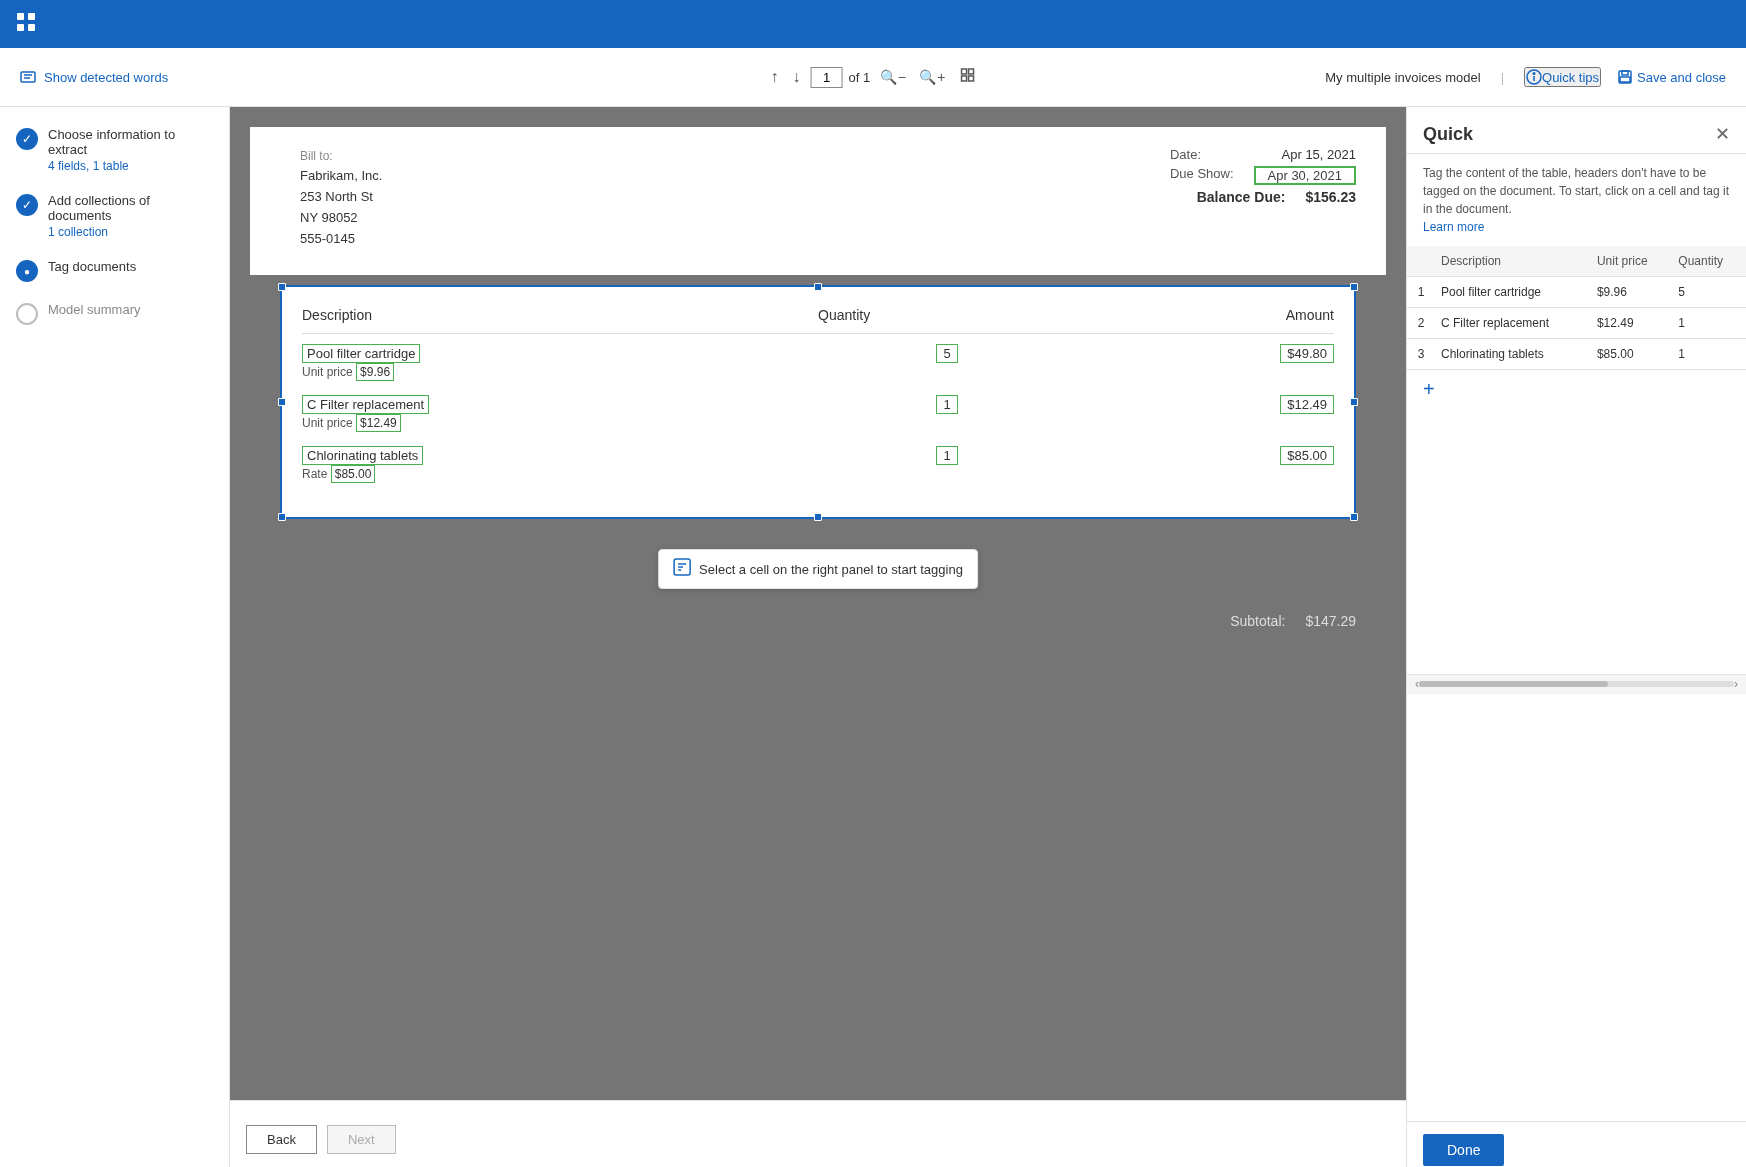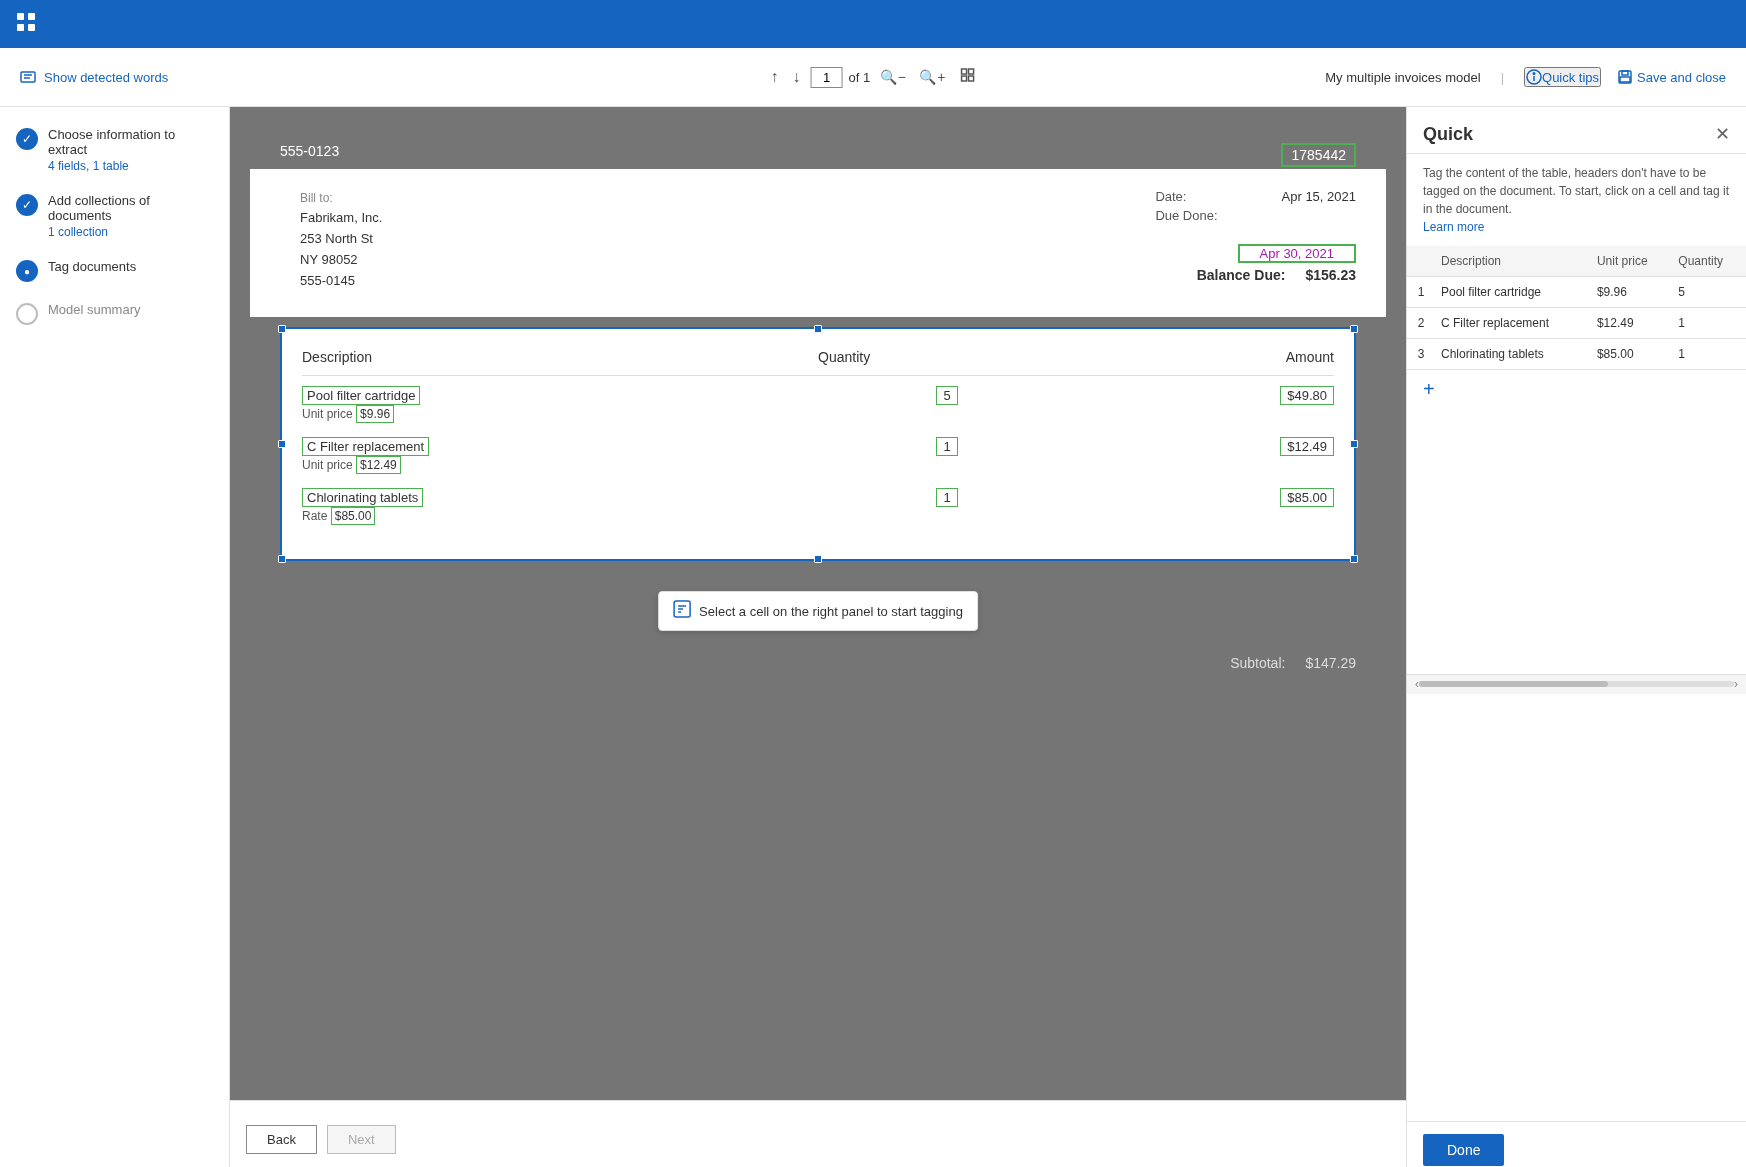--- a/index.html
+++ b/index.html
@@ -92,21 +92,21 @@
       color: white;
       background: transparent;
     }
     .bill-date-section { display: flex; justify-content: space-between; margin-bottom: 16px; }
     .bill-to { font-size: 13px; color: #333; line-height: 1.6; margin-left: 20px; }
     .bill-to-label { font-size: 12px; color: #888; }
     .date-section { font-size: 13px; color: #333; text-align: right; }
     .date-row { display: flex; justify-content: space-between; gap: 20px; margin-bottom: 4px; }
     .date-label { color: #555; }
     .date-value { color: #333; font-weight: 400; }
-    .date-value.highlighted { border: 2px solid #4caf50; padding: 0 20px; color: #a21caf; margin-top: 36px; }
+    .date-value.highlighted { border: 2px solid #4caf50; padding: 0 12px; color: #404040; }
     .balance-row { display: flex; justify-content: flex-end; gap: 20px; font-weight: bold; font-size: 14px; }
 
     
     .table-area-container {
       border: 2px solid #1565c0;
       margin: 10px 30px;
       padding: 20px;
       position: relative;
       background: white;
     }
@@ -406,41 +406,37 @@
       <div class="step-content">
         <span class="step-title" style="color:#888;">Model summary</span>
       </div>
     </div>
 
   </div>
 
   <div class="doc-area">
     <div class="doc-scroll-area">
 
-      <div style="background:#757575; padding: 16px 30px 10px; position:relative; color:white;">
-        <div style="font-size:14px; color:white;">555-0123</div>
-        <div class="invoice-number-box" style="position:absolute; right:30px; top:16px; border:2px solid #4caf50; padding:2px 8px; font-size:14px; color:white;">1785442</div>
-      </div>
 
       <div style="background:white; padding: 20px 30px 10px;">
         <div class="bill-date-section">
           <div class="bill-to">
             <div class="bill-to-label">Bill to:</div>
             <div>Fabrikam, Inc.</div>
             <div>253 North St</div>
             <div>NY 98052</div>
             <div>555-0145</div>
           </div>
           <div class="date-section">
             <div class="date-row">
               <span class="date-label">Date:</span>
               <span class="date-value">Apr 15, 2021</span>
             </div>
             <div class="date-row">
-              <span class="date-label">Due Done:</span>
+              <span class="date-label">Due Show:</span>
               <span class="date-value highlighted">Apr 30, 2021</span>
             </div>
             <div class="balance-row">
               <span>Balance Due:</span>
               <span>$156.23</span>
             </div>
           </div>
         </div>
       </div>
 

